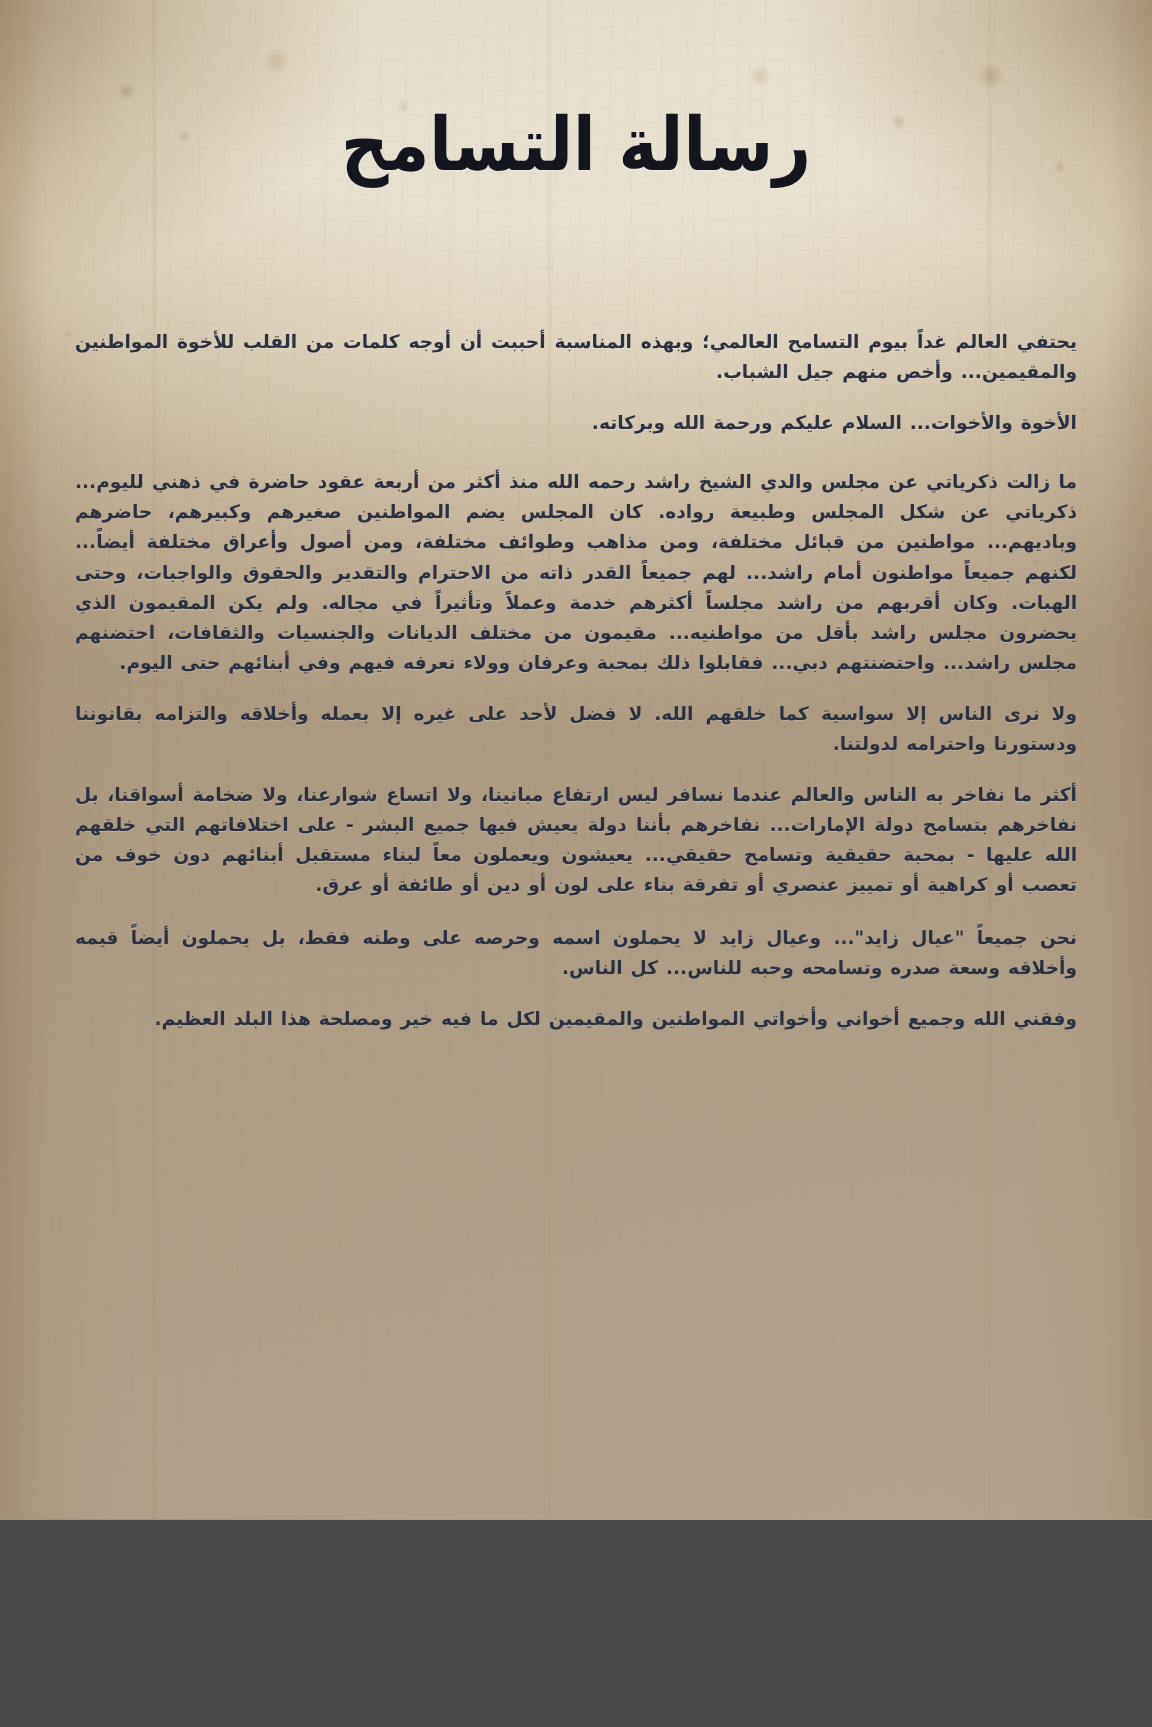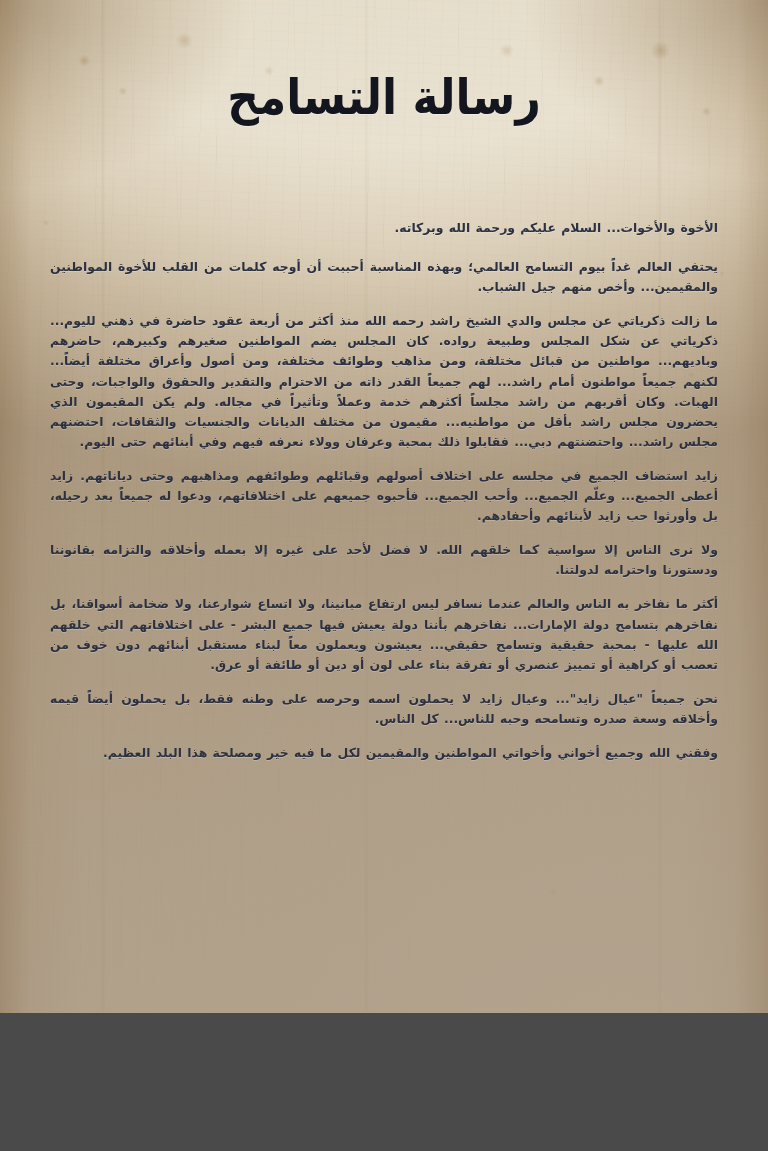--- a/index.html
+++ b/index.html
@@ -184,28 +184,27 @@
 <body>
 
 <div id="page">
 
   <div class="layer">
 
     <h1 id="doc-title">رسالة التسامح</h1>
 
     <div id="letter-body">
 
+      <p class="para">يحتفي العالم غداً بيوم التسامح العالمي؛ وبهذه المناسبة أحببت أن أوجه كلمات من القلب للأخوة المواطنين والمقيمين... وأخص منهم جيل الشباب.</p>
+
       <p class="para greeting">الأخوة والأخوات... السلام عليكم ورحمة الله وبركاته.</p>
 
-      <p class="para">يحتفي العالم غداً بيوم التسامح العالمي؛ وبهذه المناسبة أحببت أن أوجه كلمات من القلب للأخوة المواطنين والمقيمين... وأخص منهم جيل الشباب.</p>
-
       <p class="para">ما زالت ذكرياتي عن مجلس والدي الشيخ راشد رحمه الله منذ أكثر من أربعة عقود حاضرة في ذهني لليوم... ذكرياتي عن شكل المجلس وطبيعة رواده. كان المجلس يضم المواطنين صغيرهم وكبيرهم، حاضرهم وباديهم... مواطنين من قبائل مختلفة، ومن مذاهب وطوائف مختلفة، ومن أصول وأعراق مختلفة أيضاً... لكنهم جميعاً مواطنون أمام راشد... لهم جميعاً القدر ذاته من الاحترام والتقدير والحقوق والواجبات، وحتى الهبات. وكان أقربهم من راشد مجلساً أكثرهم خدمة وعملاً وتأثيراً في مجاله. ولم يكن المقيمون الذي يحضرون مجلس راشد بأقل من مواطنيه... مقيمون من مختلف الديانات والجنسيات والثقافات، احتضنهم مجلس راشد... واحتضنتهم دبي... فقابلوا ذلك بمحبة وعرفان وولاء نعرفه فيهم وفي أبنائهم حتى اليوم.</p>
 
 
-      <p class="para">زايد استضاف الجميع في مجلسه على اختلاف أصولهم وقبائلهم وطوائفهم ومذاهبهم وحتى دياناتهم. زايد أعطى الجميع... وعلّم الجميع... وأحب الجميع... فأحبوه جميعهم على اختلافاتهم، ودعوا له جميعاً بعد رحيله، بل وأورثوا حب زايد لأبنائهم وأحفادهم.</p>
 
 
       <p class="para">ولا نرى الناس إلا سواسية كما خلقهم الله. لا فضل لأحد على غيره إلا بعمله وأخلاقه والتزامه بقانوننا ودستورنا واحترامه لدولتنا.</p>
 
       <p class="para">أكثر ما نفاخر به الناس والعالم عندما نسافر ليس ارتفاع مبانينا، ولا اتساع شوارعنا، ولا ضخامة أسواقنا، بل نفاخرهم بتسامح دولة الإمارات... نفاخرهم بأننا دولة يعيش فيها جميع البشر - على اختلافاتهم التي خلقهم الله عليها - بمحبة حقيقية وتسامح حقيقي... يعيشون ويعملون معاً لبناء مستقبل أبنائهم دون خوف من تعصب أو كراهية أو تمييز عنصري أو تفرقة بناء على لون أو دين أو طائفة أو عرق.</p>
 
       <p class="para">نحن جميعاً "عيال زايد"... وعيال زايد لا يحملون اسمه وحرصه على وطنه فقط، بل يحملون أيضاً قيمه وأخلاقه وسعة صدره وتسامحه وحبه للناس... كل الناس.</p>
 
       <p class="para">وفقني الله وجميع أخواني وأخواتي المواطنين والمقيمين لكل ما فيه خير ومصلحة هذا البلد العظيم.</p>
 

